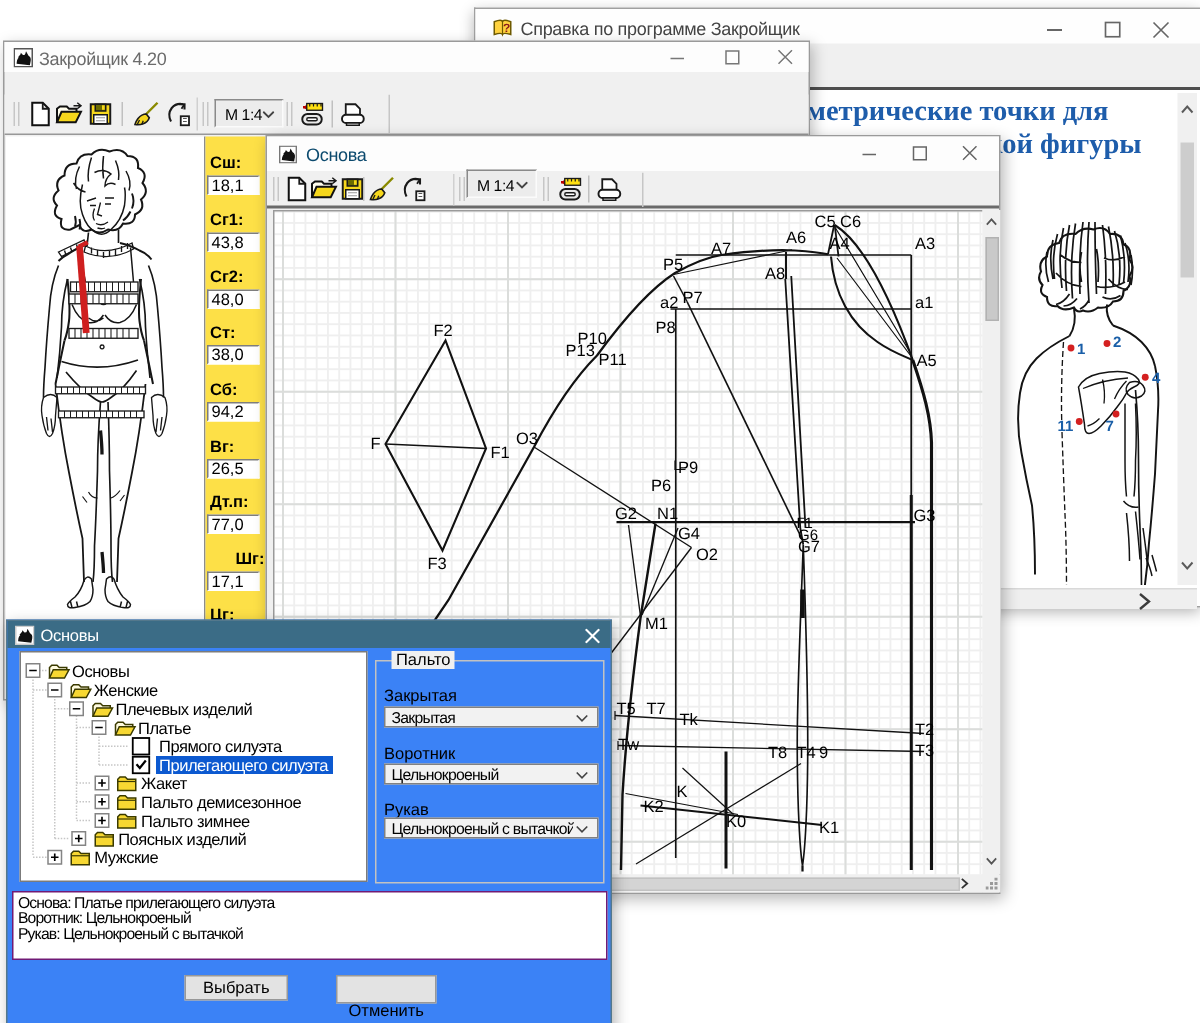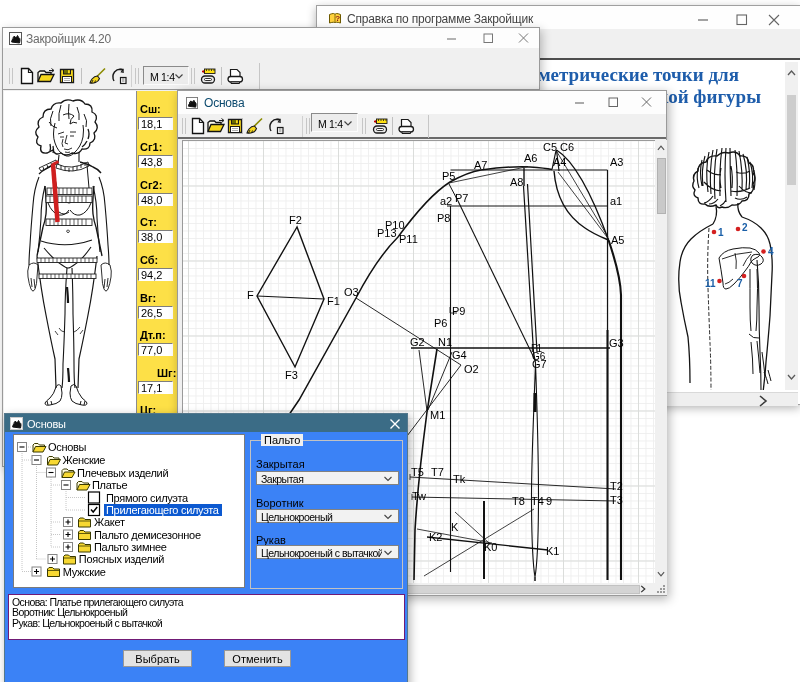--- a/index.html
+++ b/index.html
@@ -540,14 +540,14 @@
           <path d="M2.5,2 L6,5.5 L9.5,2" stroke="#444" stroke-width="1.1" fill="none"></path>
         </svg>
     </div>
   </div>
 
   <div class="abs" style="left:3px;top:180px;width:397px;height:46px;background:#fff;border:1px solid #701a75;font-size:10.5px;letter-spacing:-0.6px;line-height:10.3px;padding:2px 0 0 3px">
     Основа: Платье прилегающего силуэта<br>Воротник: Цельнокроеный<br>Рукав: Цельнокроеный с вытачкой
   </div>
 
   <div class="abs" style="left:118px;top:236px;width:69px;height:17px;background:#e3e3e3;border:1px solid #989898;font-size:11px;text-align:center;padding-top:2px">Выбрать</div>
-  <div class="abs" style="left:219px;top:236px;width:67px;height:17px;background:#e3e3e3;border:1px solid #989898;font-size:11px;text-align:center;padding-top:2px">Отменить</div>
+  <div class="abs" style="left:219px;top:236px;width:67px;height:17px;background:#e3e3e3;border:1px solid #989898;font-size:11px;text-align:center;padding-top:17px">Отменить</div>
 </div>
 
 </body></html>

